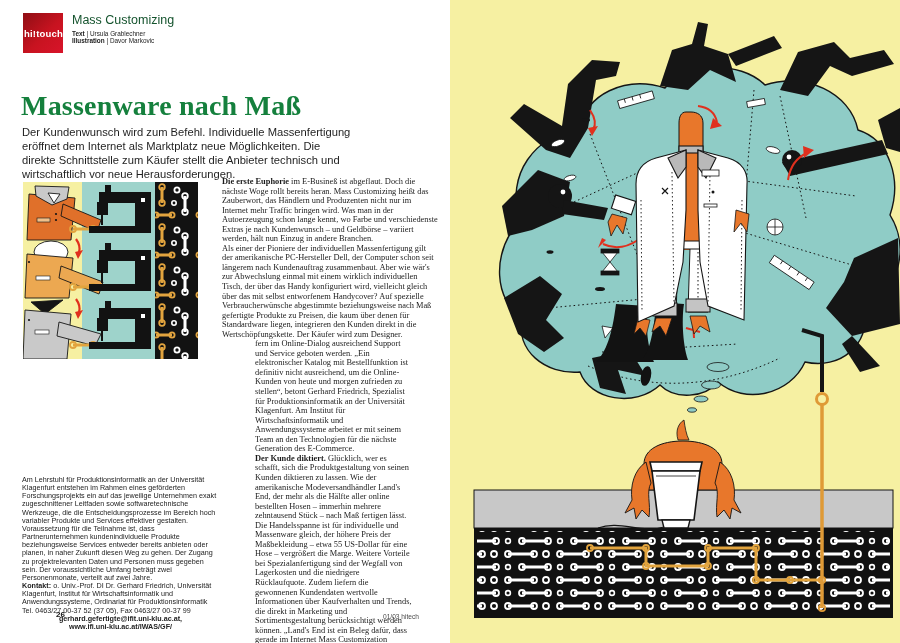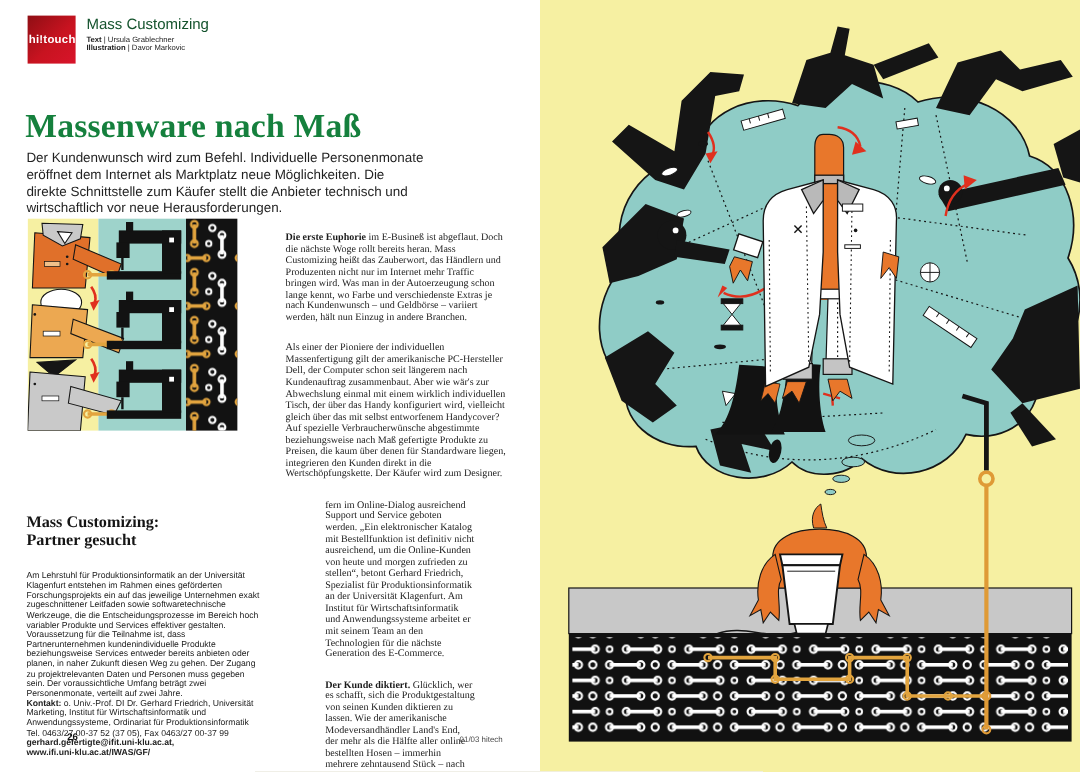--- a/index.html
+++ b/index.html
@@ -19,26 +19,26 @@
   .headline{position:absolute;left:21px;top:90px;font-family:"Liberation Serif","DejaVu Serif",serif;
             font-weight:bold;font-size:28px;letter-spacing:.2px;color:#15803d;}
   .intro{position:absolute;left:22px;top:126px;width:334px;font-size:11.2px;line-height:13.9px;color:#1f1f1f;}
 
   
   .ill-left{position:absolute;left:23px;top:182px;width:175px;height:177px;}
   .side-head{position:absolute;left:22px;top:428px;font-family:"Liberation Serif","DejaVu Serif",serif;
              font-weight:bold;font-size:13.5px;line-height:14.5px;color:#151515;}
   .side-text{position:absolute;left:22px;top:461px;width:197px;font-size:7.2px;line-height:8.15px;color:#222;margin-top:15px;}
   .side-text p{margin:0;}
-  .side-text .strong{font-weight:bold;}
+  .side-text .strong{font-weight:bold;text-align:center;}
 
   
   .bodycol{position:absolute;left:222px;top:177px;width:216px;
            font-family:"Liberation Serif","DejaVu Serif",serif;font-size:8.4px;line-height:9.55px;color:#1b1b1b;}
-  .bodycol p{margin:16px;}
+  .bodycol p{margin:0;}
   .bodycol .lead{font-weight:bold;}
   .block2{margin-left:33px;margin-right:26px;}
 
   
   .pagenum{position:absolute;left:23px;top:610px;font-size:8px;font-weight:bold;color:#111;padding-left:33px;}
   .issue{position:absolute;left:383px;top:613px;font-size:6.6px;color:#4a4a4a;}
 
   .ill-right{position:absolute;left:450px;top:0;width:450px;height:643px;}
   svg{display:block;}
 </style>
@@ -52,21 +52,21 @@
   <div class="logo">
     <span>hi!touch</span>
   </div>
   <div class="head-title">Mass Customizing</div>
   <div class="credits">
     <div><b>Text</b><span> | Ursula Grablechner</span></div>
     <div><b>Illustration</b><span> | Davor Markovic</span></div>
   </div>
 
   <div class="headline">Massenware nach Maß</div>
-  <div class="intro">Der Kundenwunsch wird zum Befehl. Individuelle Personenmonate eröffnet dem Internet als Marktplatz neue Möglichkeiten. Die direkte Schnittstelle zum Käufer stellt die Anbieter technisch und wirtschaftlich vor neue Herausforderungen.</div>
+  <div class="intro">Der Kundenwunsch wird zum Befehl. Individuelle Massenfertigung eröffnet dem Internet als Marktplatz neue Möglichkeiten. Die direkte Schnittstelle zum Käufer stellt die Anbieter technisch und wirtschaftlich vor neue Herausforderungen.</div>
 
   <div class="ill-left">
     <svg viewBox="0 0 175 177" width="175" height="177">
       <defs>
         <pattern id="pl" patternUnits="userSpaceOnUse" width="43" height="40">
           <g stroke="#e2a43e" fill="none">
             <line x1="10" y1="5" x2="10" y2="21" stroke-width="3"></line>
             <circle cx="10" cy="5" r="2.8" stroke-width="1.8"></circle>
               <circle cx="10" cy="21" r="2.8" stroke-width="1.8"></circle>
             <line x1="4" y1="33" x2="20" y2="33" stroke-width="3"></line>
@@ -157,28 +157,24 @@
           <rect x="76" y="4" width="52" height="11" fill="#121212"></rect>
           <rect x="82" y="-3" width="6" height="8" fill="#121212"></rect>
           <rect x="74" y="14" width="11" height="13" fill="#121212"></rect>
           <line x1="79" y1="27" x2="79" y2="37" stroke="#121212" stroke-width="2"></line>
           <rect x="118" y="10" width="4" height="4" fill="#ffffff"></rect>
         </g>
       </g>
     </svg>
   </div>
 
-  <div class="side-head">
-    <div>Mass Customizing:</div>
-    <div>Partner gesucht</div>
-  </div>
   <div class="side-text">
     <p>Am Lehrstuhl für Produktionsinformatik an der Universität Klagenfurt entstehen im Rahmen eines geförderten Forschungsprojekts ein auf das jeweilige Unternehmen exakt zugeschnittener Leitfaden sowie softwaretechnische Werkzeuge, die die Entscheidungsprozesse im Bereich hoch variabler Produkte und Services effektiver gestalten.</p>
     <p>Voraussetzung für die Teilnahme ist, dass Partnerunternehmen kundenindividuelle Produkte beziehungsweise Services entweder bereits anbieten oder planen, in naher Zukunft diesen Weg zu gehen. Der Zugang zu projektrelevanten Daten und Personen muss gegeben sein. Der voraussichtliche Umfang beträgt zwei Personenmonate, verteilt auf zwei Jahre.</p>
-    <p><span class="strong">Kontakt:</span><span> o. Univ.-Prof. DI Dr. Gerhard Friedrich, Universität Marketing, Institut für Wirtschaftsinformatik und Anwendungssysteme, Ordinariat für Produktionsinformatik</span></p>
+    <p><span class="strong">Kontakt:</span><span> o. Univ.-Prof. DI Dr. Gerhard Friedrich, Universität Klagenfurt, Institut für Wirtschaftsinformatik und Anwendungssysteme, Ordinariat für Produktionsinformatik</span></p>
     <p>Tel. 0463/27 00-37 52 (37 05), Fax 0463/27 00-37 99</p>
     <p class="strong">gerhard.gefertigte@ifit.uni-klu.ac.at,</p>
     <p class="strong">www.ifi.uni-klu.ac.at/IWAS/GF/</p>
   </div>
 
   <div class="bodycol">
     <div>
       <p><span class="lead">Die erste Euphorie</span><span> im E-Busineß ist abgeflaut. Doch die nächste Woge rollt bereits heran. Mass Customizing heißt das Zauberwort, das Händlern und Produzenten nicht nur im Internet mehr Traffic bringen wird. Was man in der Autoerzeugung schon lange kennt, wo Farbe und verschiedenste Extras je nach Kundenwunsch – und Geldbörse – variiert werden, hält nun Einzug in andere Branchen.</span></p>
       <p>Als einer der Pioniere der individuellen Massenfertigung gilt der amerikanische PC-Hersteller Dell, der Computer schon seit längerem nach Kundenauftrag zusammenbaut. Aber wie wär's zur Abwechslung einmal mit einem wirklich individuellen Tisch, der über das Handy konfiguriert wird, vielleicht gleich über das mit selbst entworfenem Handycover? Auf spezielle Verbraucherwünsche abgestimmte beziehungsweise nach Maß gefertigte Produkte zu Preisen, die kaum über denen für Standardware liegen, integrieren den Kunden direkt in die Wertschöpfungskette. Der Käufer wird zum Designer.</p>
     </div>

